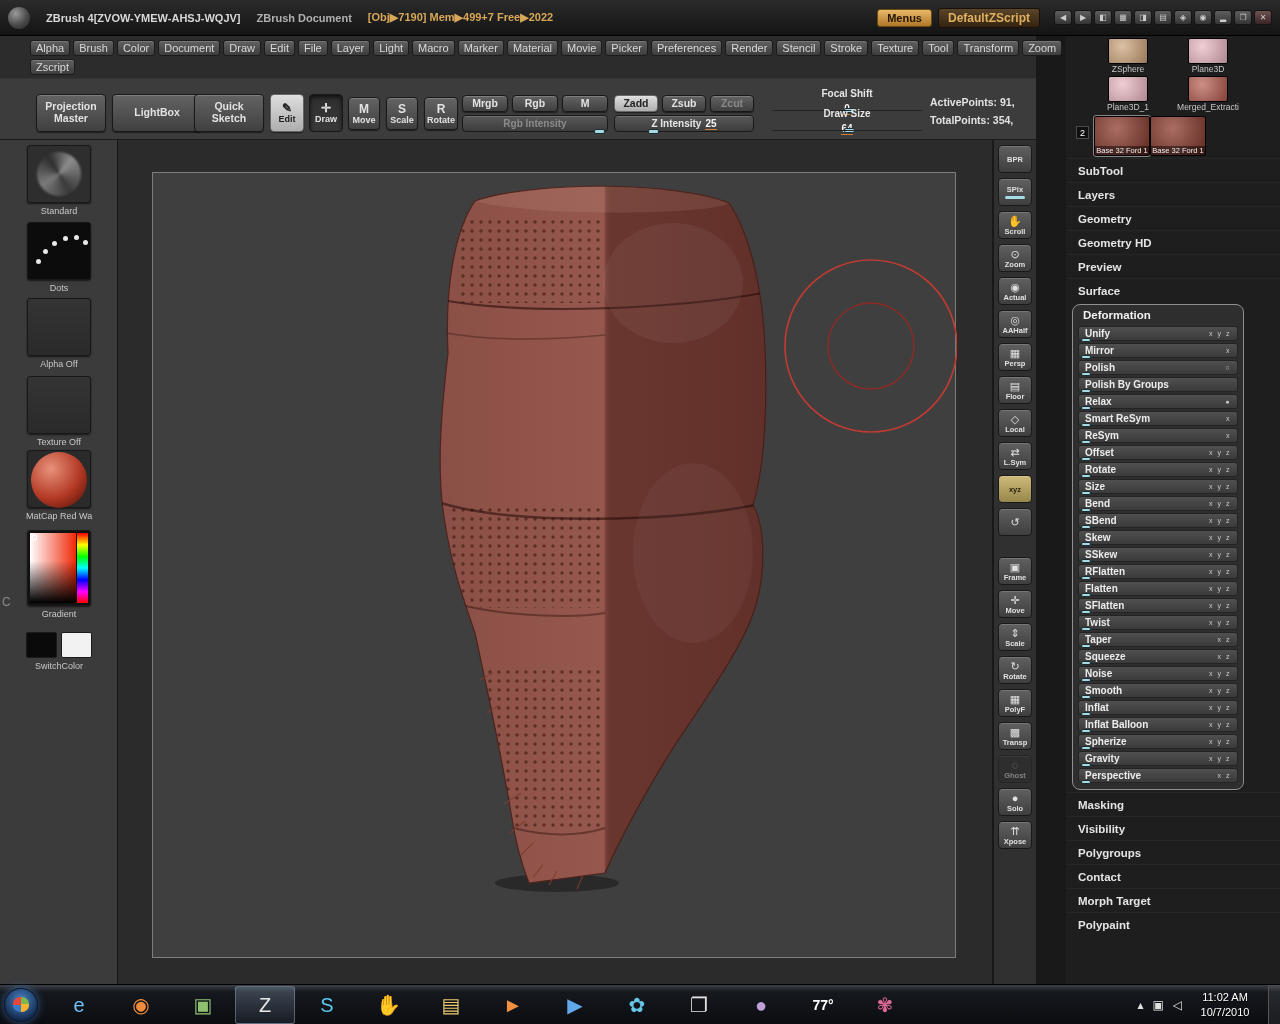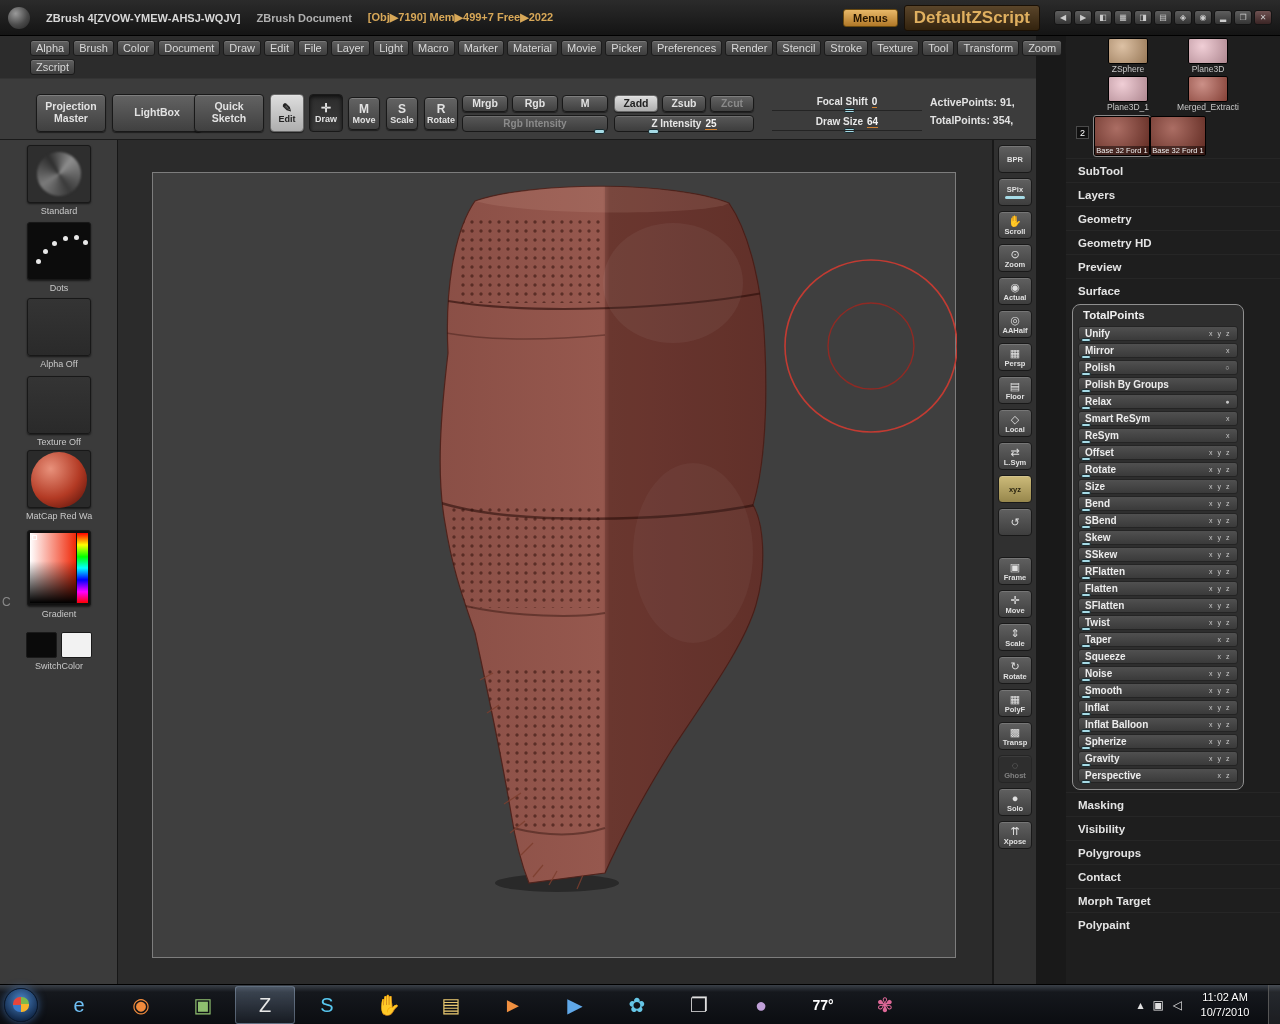--- a/index.html
+++ b/index.html
@@ -14,21 +14,21 @@
     display:flex;align-items:center;padding:0 8px;gap:16px;}
   .logo{width:22px;height:22px;border-radius:50%;flex:0 0 auto;
     background:radial-gradient(circle at 35% 30%,#9a9a9a,#4a4a4a 55%,#222);}
   .app-title{color:#d8d8d8;font-weight:bold;}
   .doc-title{color:#b0b0b0;font-weight:bold;}
   .stats{color:#d8a858;font-weight:bold;}
   .tb-right{margin-left:auto;display:flex;align-items:center;gap:6px;}
   .menus-btn{background:linear-gradient(#e8b868,#b07828);color:#241400;border:1px solid #6a4a10;
     border-radius:3px;padding:2px 9px;font-weight:bold;font-size:11px;}
   .zscript-btn{background:linear-gradient(#5a452a,#33230e);color:#e0b060;border:1px solid #1a1005;
-    border-radius:3px;padding:2px 9px;font-weight:bold;font-size:17px;}
+    border-radius:3px;padding:2px 9px;font-weight:bold;font-size:12px;}
   .win-controls{display:flex;gap:2px;margin-left:8px;}
   .win-btn{width:18px;height:15px;display:flex;align-items:center;justify-content:center;
     background:linear-gradient(#5e5e5e,#353535);border:1px solid #141414;border-radius:3px;
     color:#ccc;font-size:8px;padding:0;}
   .win-btn.close{background:linear-gradient(#6e5252,#3a2424);}
 
   
   .topbar-bg{position:absolute;left:0;top:36px;width:1036px;height:104px;
     background:linear-gradient(to bottom,#2c2c2c 0,#2c2c2c 42px,#3c3c3c 43px,#3c3c3c 100%);
     border-bottom:1px solid #1a1a1a;}
@@ -47,21 +47,21 @@
   .tbtn.on{background:linear-gradient(#dedede,#aeaeae);color:#222;border-color:#666;}
   .tbtn.pressed{background:linear-gradient(#2d2d2d,#3a3a3a);box-shadow:inset 0 2px 4px rgba(0,0,0,.7);}
   .tbtn.dim{color:#8a8a8a;}
   .tool2{flex-direction:column;gap:1px;}
   .tool-ico{font-size:12px;line-height:12px;}
   .tool-lbl{font-size:9px;line-height:9px;}
   .tslider{position:absolute;background:linear-gradient(#585858,#3d3d3d);border:1px solid #191919;
     border-radius:4px;color:#e6e6e6;font-size:10px;font-weight:bold;display:flex;align-items:center;
     justify-content:center;gap:4px;box-shadow:inset 0 1px 0 rgba(255,255,255,.14);}
   .tslider.disabled{color:#8b8b8b;}
-  .tslider.bare{background:none;border:none;box-shadow:none;}
+  .tslider.bare{background:none;border:none;box-shadow:none;flex-direction:column;}
   .tslider.bare::after{content:"";position:absolute;left:0;right:0;bottom:-1px;height:1px;background:#242424;}
   .handle{position:absolute;bottom:-3px;width:11px;height:5px;background:#a6dbe6;border:1px solid #1c2c30;border-radius:2px;}
   .sval{border-bottom:1px solid #d08030;color:#f4f4f4;}
   .points{position:absolute;font-size:10.5px;font-weight:bold;color:#e2e2e2;white-space:nowrap;}
 
   
   .shelf{position:absolute;left:0;top:140px;width:118px;height:845px;background:#3b3b3b;border-right:1px solid #161616;}
   .shelf-item{position:absolute;left:26px;width:66px;text-align:center;}
   .thumb{width:64px;height:58px;margin:0 auto;border:1px solid #181818;border-radius:3px;position:relative;
     background:#2e2e2e;box-shadow:0 1px 2px rgba(0,0,0,.6);}
@@ -487,21 +487,21 @@
     </div>
     <div id="sections-top">
         <div class="panel-section">SubTool</div>
         <div class="panel-section">Layers</div>
         <div class="panel-section">Geometry</div>
         <div class="panel-section">Geometry HD</div>
         <div class="panel-section">Preview</div>
         <div class="panel-section">Surface</div>
       </div>
     <div class="def-panel">
-      <div class="def-header">TotalPoints</div>
+      <div class="def-header">Deformation</div>
       <div id="def-items">
           <div class="def-row">
             <span class="def-label">Unify</span>
             <span class="def-axes">x y z</span>
             <span class="def-handle"></span>
           </div>
           <div class="def-row">
             <span class="def-label">Mirror</span>
             <span class="def-axes">x</span>
             <span class="def-handle"></span>

